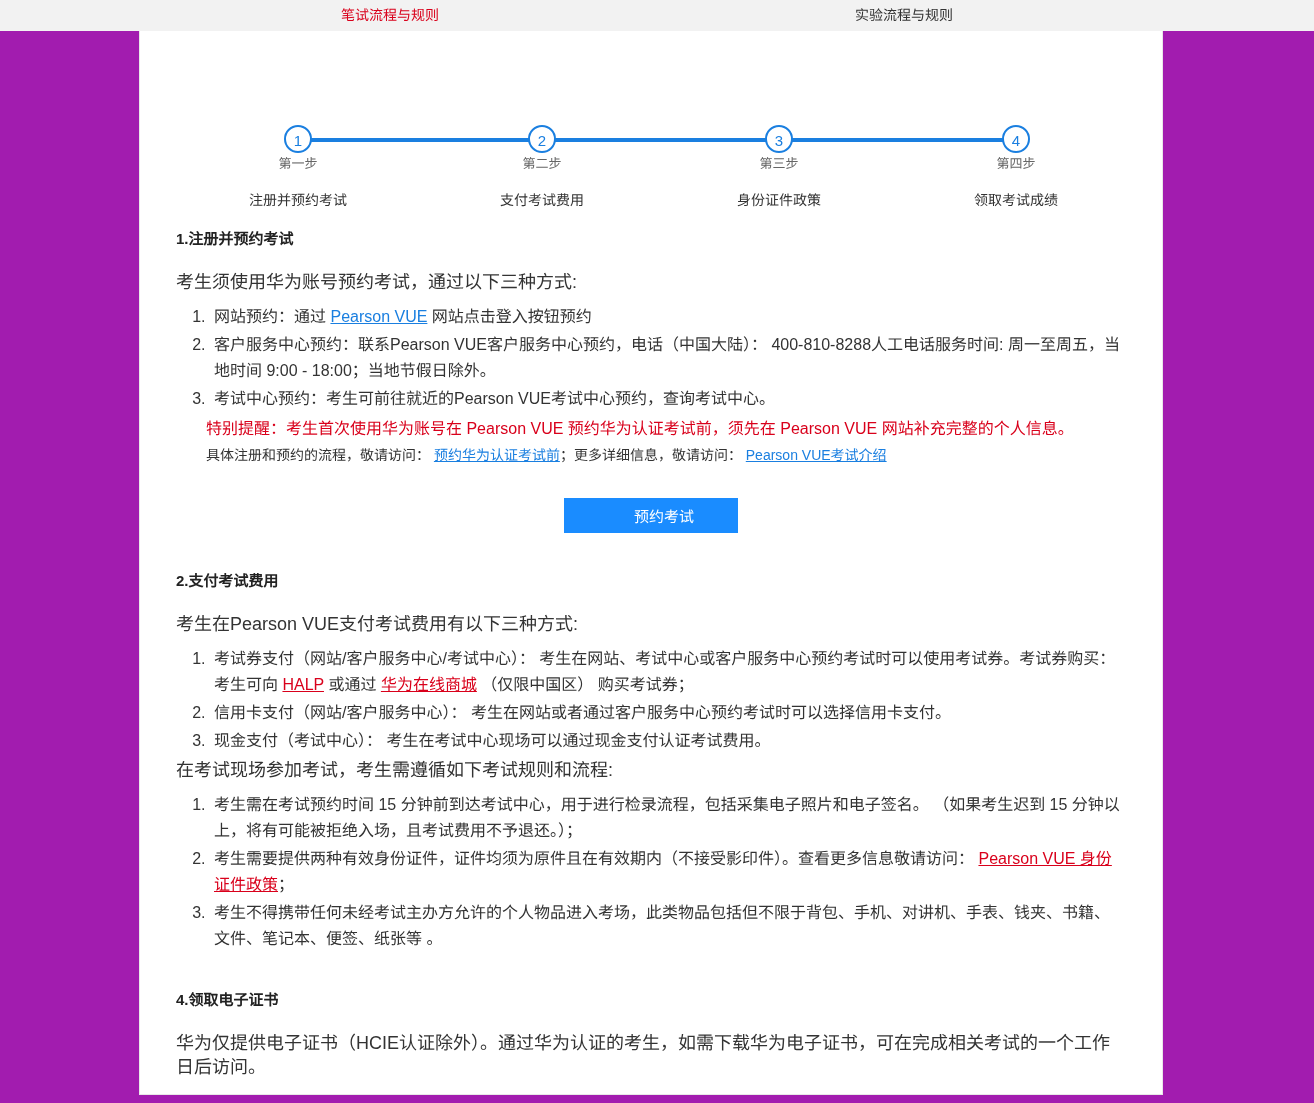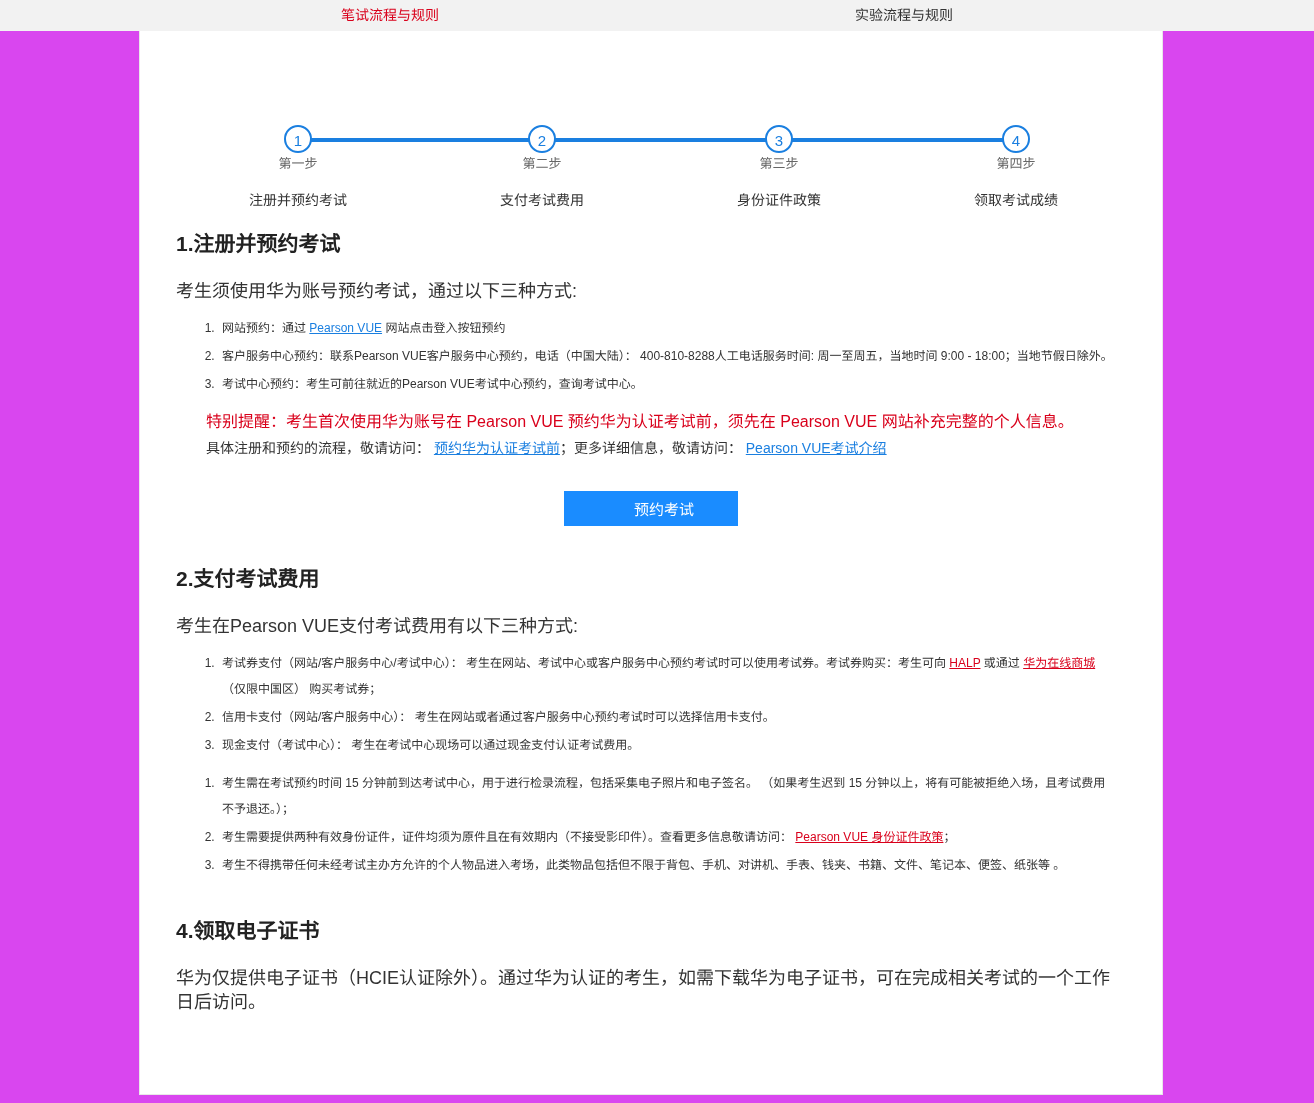--- a/index.html
+++ b/index.html
@@ -6,21 +6,21 @@
     margin: 0;
     padding: 0;
     background: #f2f2f2;
     font-family: "Liberation Sans", "DejaVu Sans", sans-serif;
     color: #333;
   }
   .page {
     width: 1314px;
     min-height: 1103px;
     position: relative;
-    background: #d946ef;
+    background: #a21caf;
     text-decoration: underline;
   }
   
   .tabbar {
     height: 31px;
     background: #f2f2f2;
     display: flex;
     align-items: center;
     position: relative;
   }
@@ -96,36 +96,36 @@
   .step-1 { left: 78px; }
   .step-2 { left: 322px; }
   .step-3 { left: 559px; }
   .step-4 { left: 796px; }
 
   
   .body {
     padding: 0 36px 0 36px;
   }
   h2.section-title {
-    font-size: 21px;
+    font-size: 15px;
     font-weight: bold;
     color: #222;
     margin: 36px 0 22px 0;
   }
   h2.section-title.first { margin-top: 22px; }
   p.lead {
     font-size: 18px;
     line-height: 24px;
     margin: 0 0 10px 0;
     color: #333;
   }
   ol.list {
-    margin: 12px;
+    margin: 4px;
     padding-left: 30px;
-    font-size: 12px;
+    font-size: 16px;
     line-height: 26px;
     color: #333;
   }
   ol.list > li { margin-bottom: 2px; padding-left: 4px; }
   .note-red {
     color: #d9001b;
     font-size: 16px;
     line-height: 26px;
     margin-left: 30px;
   }
@@ -227,20 +227,21 @@
       <h2 class="section-title">2.支付考试费用</h2>
       <p class="lead">考生在Pearson VUE支付考试费用有以下三种方式:</p>
       <ol class="list">
         <li>
           <span>考试券支付（网站/客户服务中心/考试中心）： 考生在网站、考试中心或客户服务中心预约考试时可以使用考试券。考试券购买：考生可向 </span><a class="link-red">HALP</a><span> 或通过 </span><a class="link-red">华为在线商城</a><span> （仅限中国区） 购买考试券；</span>
         </li>
         <li>信用卡支付（网站/客户服务中心）： 考生在网站或者通过客户服务中心预约考试时可以选择信用卡支付。</li>
         <li>现金支付（考试中心）： 考生在考试中心现场可以通过现金支付认证考试费用。</li>
       </ol>
 
+      <p class="lead">在考试现场参加考试，考生需遵循如下考试规则和流程:</p>
       <ol class="list">
         <li>考生需在考试预约时间 15 分钟前到达考试中心，用于进行检录流程，包括采集电子照片和电子签名。 （如果考生迟到 15 分钟以上，将有可能被拒绝入场，且考试费用不予退还。）；</li>
         <li>
           <span>考生需要提供两种有效身份证件，证件均须为原件且在有效期内（不接受影印件）。查看更多信息敬请访问： </span><a class="link-red">Pearson VUE 身份证件政策</a><span>；</span>
         </li>
         <li>考生不得携带任何未经考试主办方允许的个人物品进入考场，此类物品包括但不限于背包、手机、对讲机、手表、钱夹、书籍、文件、笔记本、便签、纸张等 。</li>
       </ol>
 
       <h2 class="section-title">4.领取电子证书</h2>
       <p class="lead">华为仅提供电子证书（HCIE认证除外）。通过华为认证的考生，如需下载华为电子证书，可在完成相关考试的一个工作日后访问。</p>

